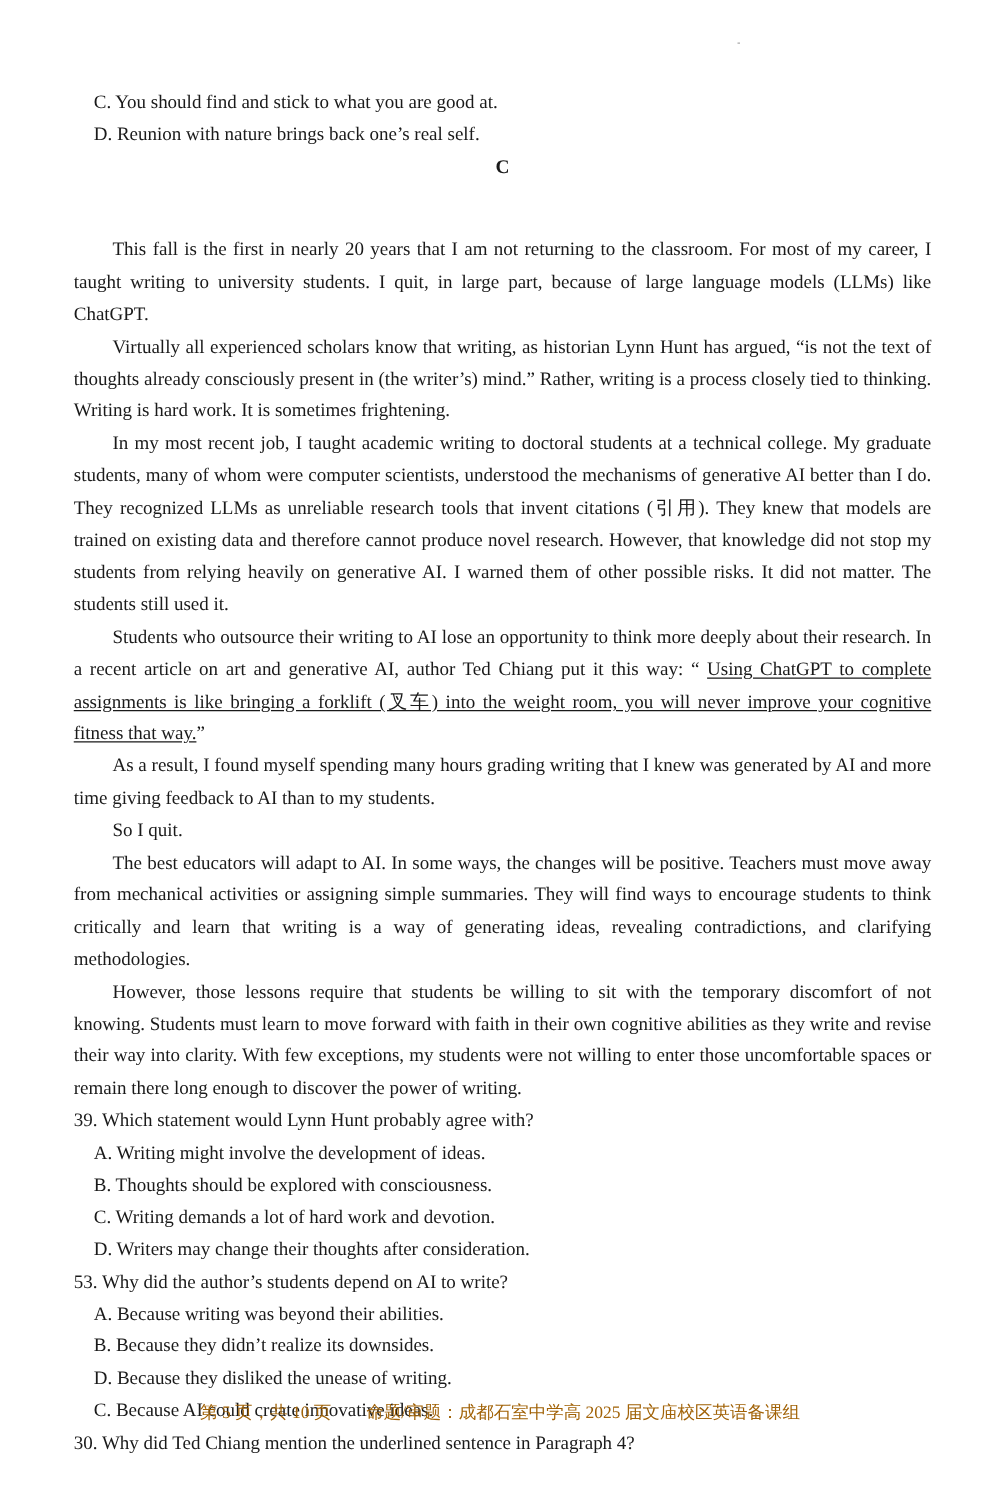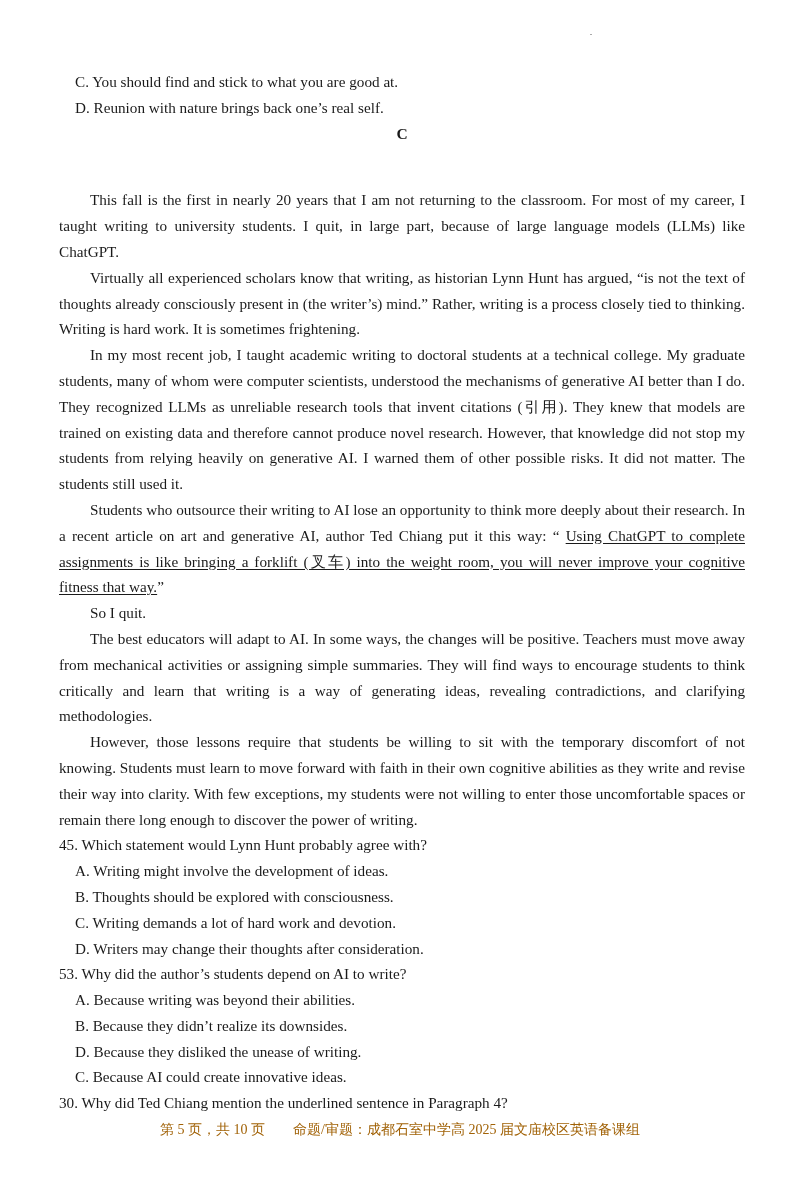--- a/index.html
+++ b/index.html
@@ -72,27 +72,28 @@
 <div class="page">
   <div class="line opt">C. You should find and stick to what you are good at.</div>
   <div class="line opt">D. Reunion with nature brings back one’s real self.</div>
   <div class="line section-title">C</div>
 
   <div class="para">
     <p>This fall is the first in nearly 20 years that I am not returning to the classroom. For most of my career, I taught writing to university students. I quit, in large part, because of large language models (LLMs) like ChatGPT.</p>
     <p>Virtually all experienced scholars know that writing, as historian Lynn Hunt has argued, “is not the text of thoughts already consciously present in (the writer’s) mind.” Rather, writing is a process closely tied to thinking. Writing is hard work. It is sometimes frightening.</p>
     <p>In my most recent job, I taught academic writing to doctoral students at a technical college. My graduate students, many of whom were computer scientists, understood the mechanisms of generative AI better than I do. They recognized LLMs as unreliable research tools that invent citations (引用). They knew that models are trained on existing data and therefore cannot produce novel research. However, that knowledge did not stop my students from relying heavily on generative AI. I warned them of other possible risks. It did not matter. The students still used it.</p>
     <p><span>Students who outsource their writing to AI lose an opportunity to think more deeply about their research. In a recent article on art and generative AI, author Ted Chiang put it this way: “ </span><span class="underline">Using ChatGPT to complete assignments is like bringing a forklift (叉车) into the weight room, you will never improve your cognitive fitness that way.</span><span>”</span></p>
+    <p>As a result, I found myself spending many hours grading writing that I knew was generated by AI and more time giving feedback to AI than to my students.</p>
     <p>So I quit.</p>
     <p>The best educators will adapt to AI. In some ways, the changes will be positive. Teachers must move away from mechanical activities or assigning simple summaries. They will find ways to encourage students to think critically and learn that writing is a way of generating ideas, revealing contradictions, and clarifying methodologies.</p>
     <p>However, those lessons require that students be willing to sit with the temporary discomfort of not knowing. Students must learn to move forward with faith in their own cognitive abilities as they write and revise their way into clarity. With few exceptions, my students were not willing to enter those uncomfortable spaces or remain there long enough to discover the power of writing.</p>
   </div>
 
   <div>
-    <div class="line">45. Which statement would Lynn Hunt probably agree with?</div>
+    <div class="line">39. Which statement would Lynn Hunt probably agree with?</div>
     <div class="line opt">A. Writing might involve the development of ideas.</div>
     <div class="line opt">B. Thoughts should be explored with consciousness.</div>
     <div class="line opt">C. Writing demands a lot of hard work and devotion.</div>
     <div class="line opt">D. Writers may change their thoughts after consideration.</div>
   </div>
 
   <div>
     <div class="line">53. Why did the author’s students depend on AI to write?</div>
     <div class="line opt">A. Because writing was beyond their abilities.</div>
     <div class="line opt">B. Because they didn’t realize its downsides.</div>

